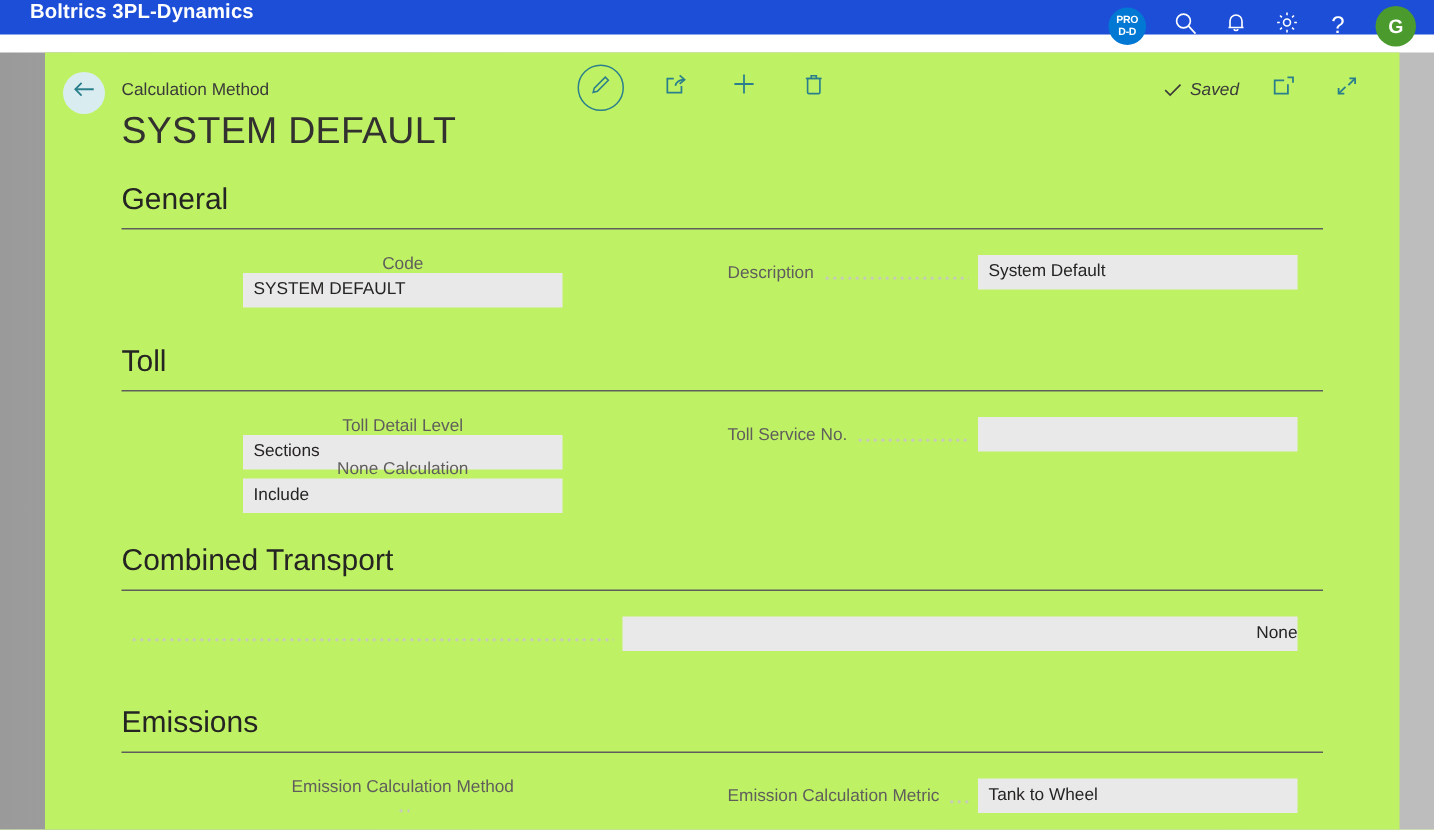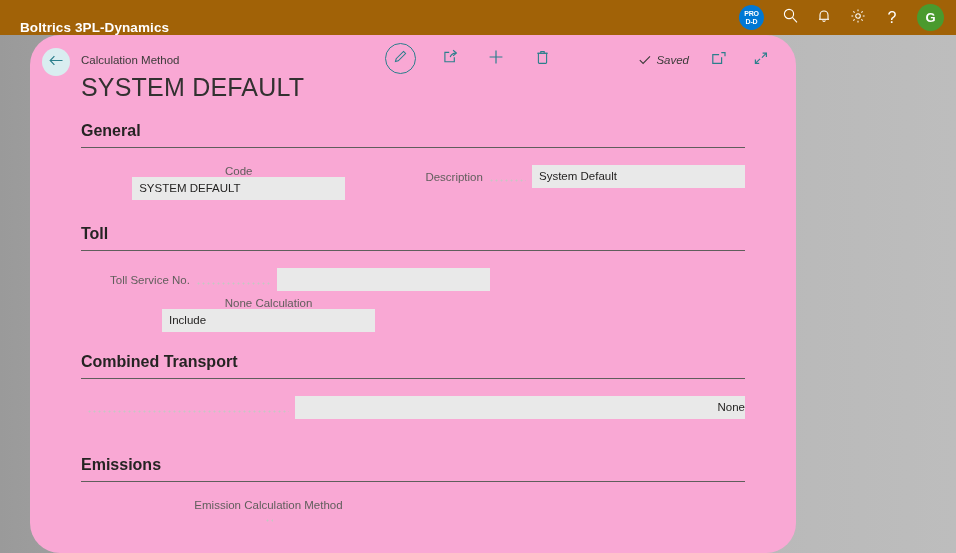--- a/index.html
+++ b/index.html
@@ -11,24 +11,24 @@
     height: 553px;
     overflow: hidden;
     font-family: "Liberation Sans", sans-serif;
     background: #ffffff;
   }
 
   
   .appbar {
     position: absolute;
     left: 0; top: 0;
-    width: 956px; height: 35px;
-    background: #a16207;
-    display: flex;
-    align-items: flex-end;
+    width: 956px; height: 23px;
+    background: #1d4ed8;
+    display: flex;
+    align-items: flex-start;
   }
   .app-title {
     color: #ffffff;
     font-size: 13.5px;
     font-weight: bold;
     margin-left: 20px;
     letter-spacing: 0.1px;
     white-space: nowrap;
   }
   .appbar-right {
@@ -78,24 +78,23 @@
     position: absolute;
     left: 0; top: 35px;
     width: 956px; height: 518px;
     background: linear-gradient(to right, #9a9a9a 0%, #b0b0b0 35%, #bdbdbd 100%);
   }
 
   
   .panel {
     position: absolute;
     left: 30px; top: 35px;
-    width: 766px; height: 518px;
-    background: #f9a8d4;
+    width: 903px; height: 518px;
+    background: #bef264;
     overflow: hidden;
-    border-radius: 30px;
   }
 
   
   .page-head {
     position: relative;
     height: 87px;
   }
   .back-btn {
     position: absolute;
     left: 12px; top: 13px;
@@ -156,22 +155,22 @@
   }
   .saved-check { color: #3b3a39; display: flex; }
 
   
   .form-body {
     position: relative;
     padding: 0 51px;
   }
   .section { margin-bottom: 4px; }
   .section-title {
-    font-size: 16px;
-    font-weight: bold;
+    font-size: 20px;
+    font-weight: normal;
     color: #252423;
     padding-bottom: 7px;
   }
   .section-rule {
     height: 1px;
     background: #605e5c;
     margin-bottom: 17px;
   }
   .row {
     display: flex;
@@ -385,20 +384,25 @@
       </div>
     </div>
 
     <div class="sec-gap-1"></div>
 
     <div class="section">
       <div class="section-title">Toll</div>
       <div class="section-rule"></div>
 
       <div class="row">
+        <div class="field col-left">
+          <span class="fl-label">Toll Detail Level</span>
+          <span class="fl-dots"></span>
+          <span class="fl-value w-left">Sections</span>
+        </div>
         <div class="field col-right">
           <span class="fl-label">Toll Service No.</span>
           <span class="fl-dots"></span>
           <span class="fl-value w-right"></span>
         </div>
       </div>
 
       <div class="row">
         <div class="field col-left">
           <span class="fl-label">None Calculation</span>
@@ -426,17 +430,22 @@
 
     <div class="section">
       <div class="section-title">Emissions</div>
       <div class="section-rule"></div>
 
       <div class="row">
         <div class="field col-left">
           <span class="fl-label">Emission Calculation Method</span>
           <span class="fl-dots"></span>
         </div>
+        <div class="field col-right">
+          <span class="fl-label">Emission Calculation Metric</span>
+          <span class="fl-dots"></span>
+          <span class="fl-value w-right">Tank to Wheel</span>
+        </div>
       </div>
     </div>
 
   </div>
 </div>
 
 </body></html>

